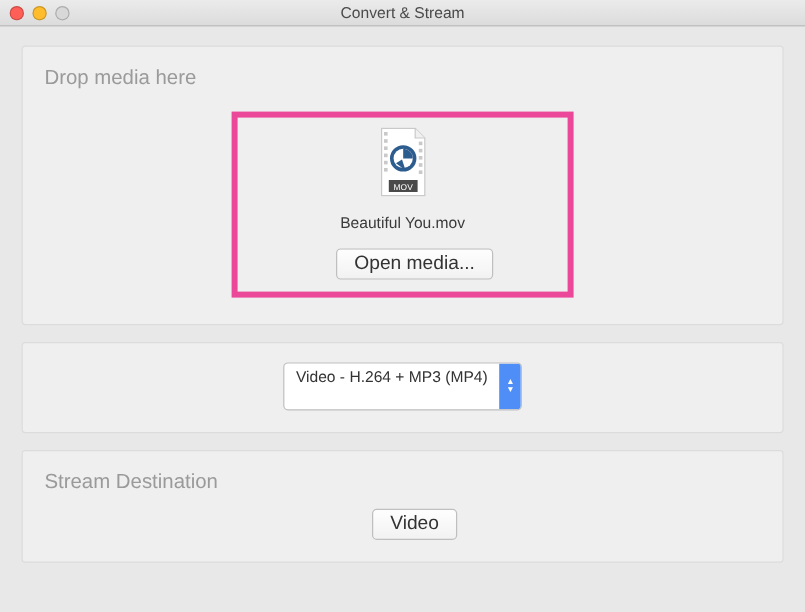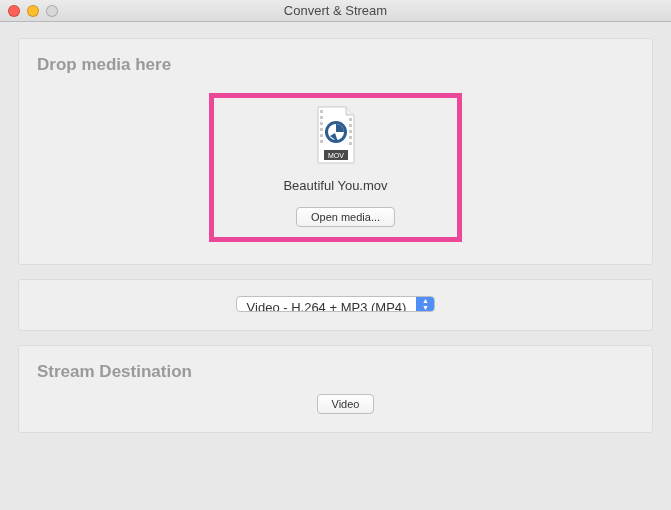--- a/index.html
+++ b/index.html
@@ -48,21 +48,20 @@
     border: 1px solid #dcdcdc;
     border-radius: 3px;
     padding: 12px 16px 18px 16px;
     margin-bottom: 14px;
     position: relative;
   }
   .panel-title {
     font-size: 17px;
     color: #9a9a9a;
     margin: 4px 0 12px 2px;
-    font-weight: bold;
   }
   .drop-area {
     display: flex;
     flex-direction: column;
     align-items: center;
     gap: 14px;
     padding: 6px 0 4px 0;
   }
   .highlight-red {
     border: 5px solid #ec4899;
@@ -75,40 +74,40 @@
   .file-icon {
     width: 48px;
   }
   .file-icon svg { display:block; }
   .file-name { font-size: 13px; color:#3a3a3a; }
   .mac-btn {
     background: linear-gradient(#fefefe,#f2f2f2);
     border: 1px solid #bfbfbf;
     border-radius: 4px;
     padding: 3px 14px;
-    font-size: 11px;
+    font-size: 16px;
     color:#333;
     cursor: pointer;
     margin-left: 20px;
   }
   .profile-row {
     display:flex;
     align-items:center;
     justify-content:center;
     gap: 12px;
     margin-top: 4px;
   }
   .mac-select {
     display:flex;
     align-items:stretch;
     border:1px solid #bfbfbf;
     border-radius:4px;
     background:#fff;
     overflow:hidden;
-    height: 16px;
+    height: 40px;
   }
   .mac-select .sel-label {
     padding: 3px 10px;
     font-size:13px;
     white-space:nowrap;
   }
   .mac-select .sel-arrows {
     width:18px;
     background:#4f8ef7;
     display:flex;

